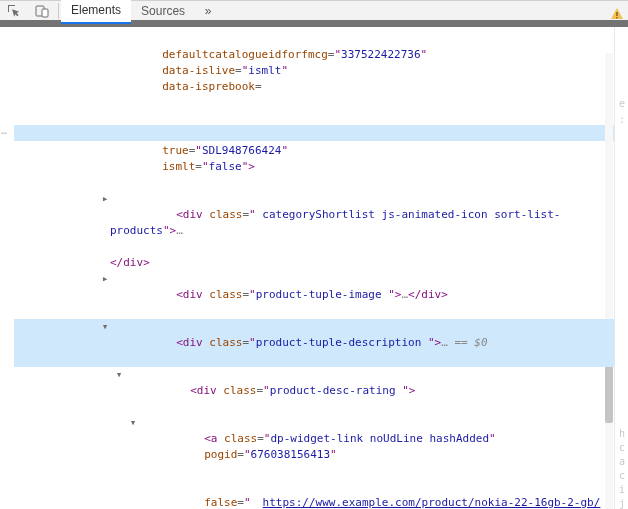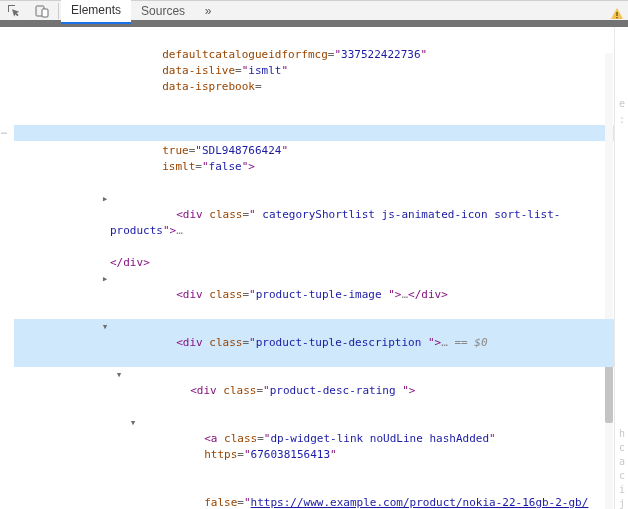--- a/index.html
+++ b/index.html
@@ -160,21 +160,21 @@
   }
   .noarrow { display:inline-block; width:10px; flex:none; }
   .content { display:inline-block; white-space: pre-wrap; }
 
   
   .p   { color: #881280; } 
   .at  { color: #994500; } 
   .eq  { color: #666; } 
   .vs  { color: #1a1aa6; } 
   .eqzero { color: #8a8a8a; font-style: italic; }
-  .link { text-decoration: underline; color: #1a1aa6; cursor:pointer; }
+  .link { text-decoration: underline; color: #1a1aa6; cursor:pointer;margin-left:12px; }
   .ellip { color: #888; }
 
   
   svg { display:block; }
 </style>
 </head>
 <body>
 
 <div class="devtools">
 
@@ -312,21 +312,21 @@
           <span class="indent"></span>
           <span class="indent"></span>
           <span class="indent"></span>
           <span class="indent"></span>
           <span class="indent"></span>
           <span class="indent"></span>
           <span class="indent"></span>
         <span class="arrow">▾</span>
         <span class="content">
           <span class="p">&lt;</span><span class="p">a</span> <span class="at">class</span><span class="eq">=</span><span class="p">"</span><span class="vs">dp-widget-link noUdLine hashAdded</span><span class="p">"</span>
-          <span class="at">https</span><span class="eq">=</span><span class="p">"</span><span class="vs">676038156413</span><span class="p">"</span>
+          <span class="at">pogid</span><span class="eq">=</span><span class="p">"</span><span class="vs">676038156413</span><span class="p">"</span>
         </span>
       </div>
       <div class="line">
         <span class="indent"></span>
           <span class="indent"></span>
           <span class="indent"></span>
           <span class="indent"></span>
           <span class="indent"></span>
           <span class="indent"></span>
           <span class="indent"></span>

